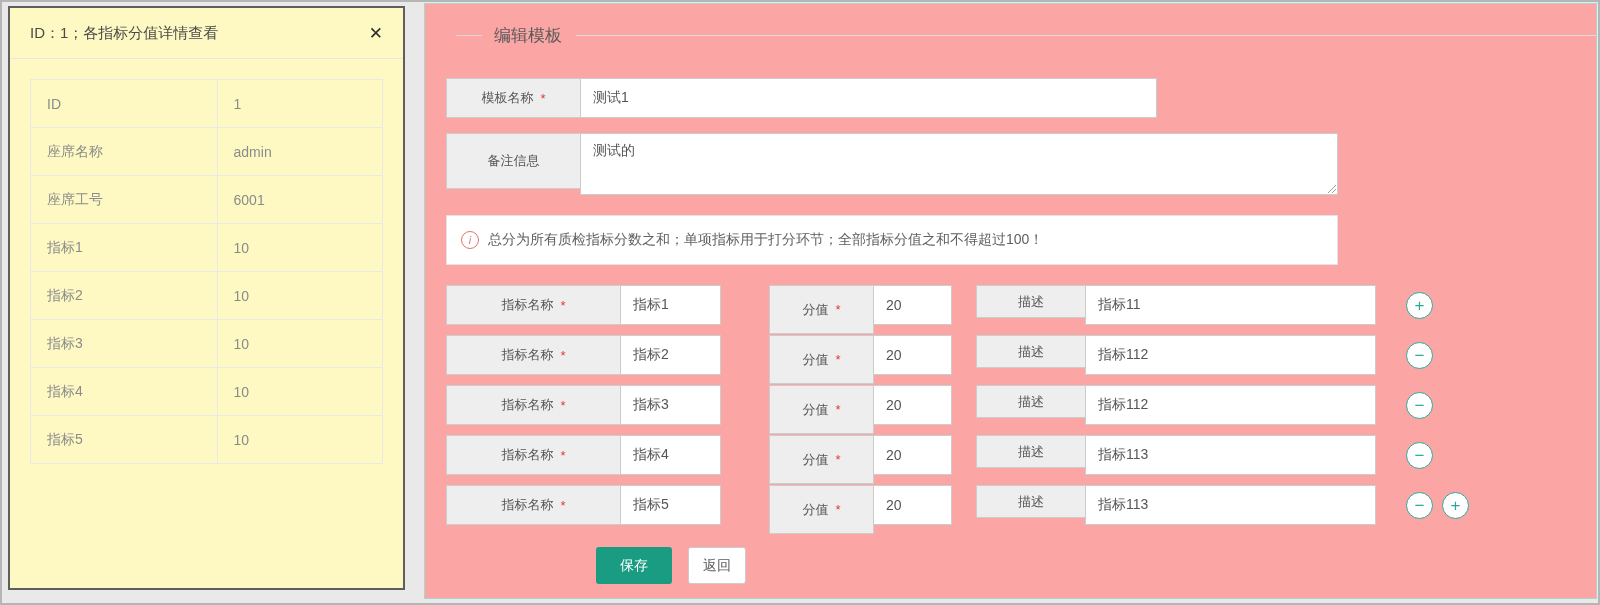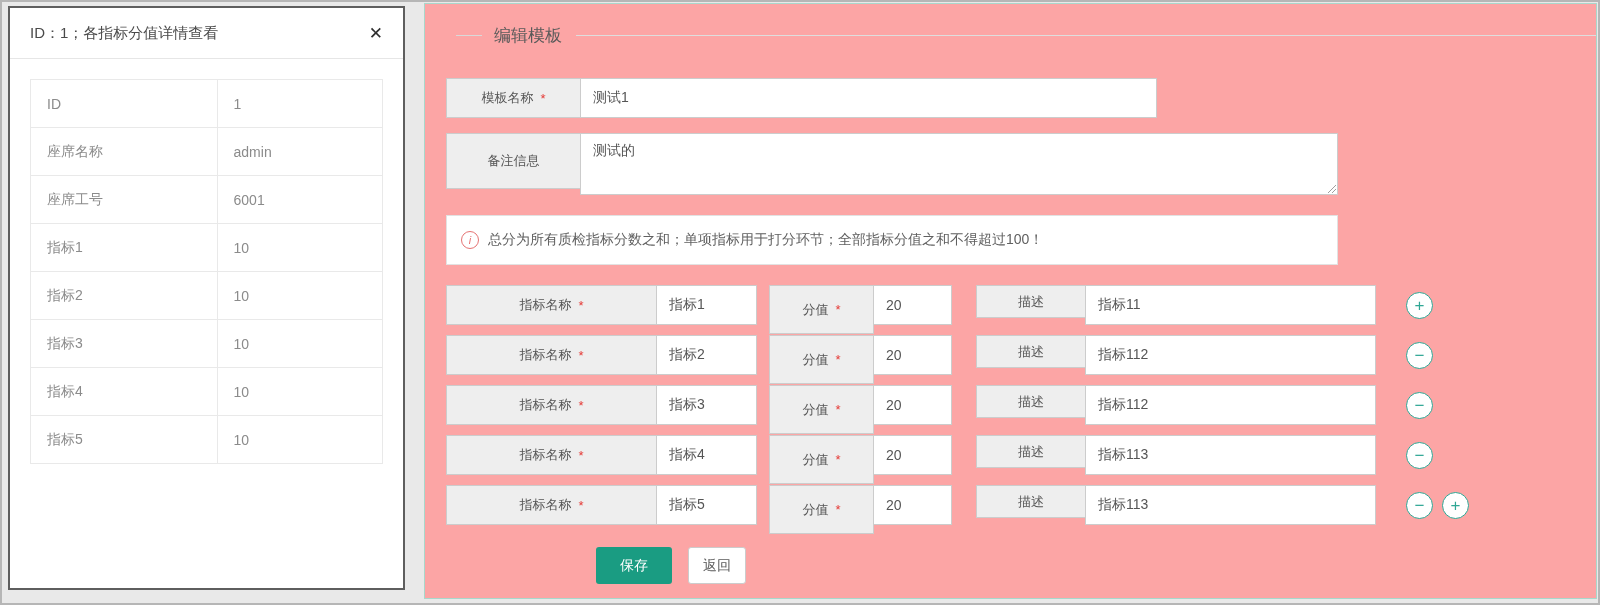--- a/index.html
+++ b/index.html
@@ -6,21 +6,21 @@
   body{
     width:1600px;height:605px;position:relative;
     background:#e9e9e9;
     font-family:"Liberation Sans","DejaVu Sans",sans-serif;
   }
   .frame{position:absolute;inset:0;border:2px solid #b6b6b6;box-sizing:border-box;pointer-events:none;}
 
   
   .left-panel{
     position:absolute;left:8px;top:6px;width:397px;height:584px;
-    background:#ffffff;border:2px solid #5e5e5e;box-sizing:border-box;
+    background:#fef9c3;border:2px solid #5e5e5e;box-sizing:border-box;
   }
   .lp-header{
     height:50px;display:flex;align-items:center;justify-content:space-between;
     padding:0 20px;border-bottom:1px solid #e6e6e6;
   }
   .lp-title{font-size:15px;color:#4a4a4a;}
   .lp-close{
     font-size:17px;color:#2f2f2f;background:none;border:none;padding:0;
     cursor:pointer;line-height:1;font-family:inherit;
   }
@@ -82,21 +82,21 @@
     width:16px;height:16px;border:1px solid #e57373;border-radius:50%;
     color:#e57373;font-size:11px;font-style:italic;flex:none;
     display:flex;align-items:center;justify-content:center;line-height:1;
   }
   .alert-text{margin-left:9px;font-size:14px;color:#606060;}
 
   .ind-rows{margin-top:20px;}
   .ind-row{display:flex;align-items:center;height:40px;margin-bottom:10px;}
   .g{display:flex;height:40px;}
   .g-name{width:275px;}
-  .g-name .ig-addon{width:211px;height:40px;}
+  .g-name .ig-addon{width:175px;height:40px;}
   .g-name .ig-input{width:101px;height:40px;}
   .g-score{margin-left:48px;width:183px;}
   .g-score .ig-addon{width:105px;height:49px;}
   .g-score .ig-input{width:79px;height:40px;}
   .g-desc{margin-left:24px;width:400px;}
   .g-desc .ig-addon{width:110px;height:33px;}
   .g-desc .ig-input{width:291px;height:40px;}
   .row-icons{margin-left:30px;display:flex;gap:9px;align-items:center;}
   .circle-btn{
     width:27px;height:27px;border-radius:50%;border:1px solid #2fa795;

